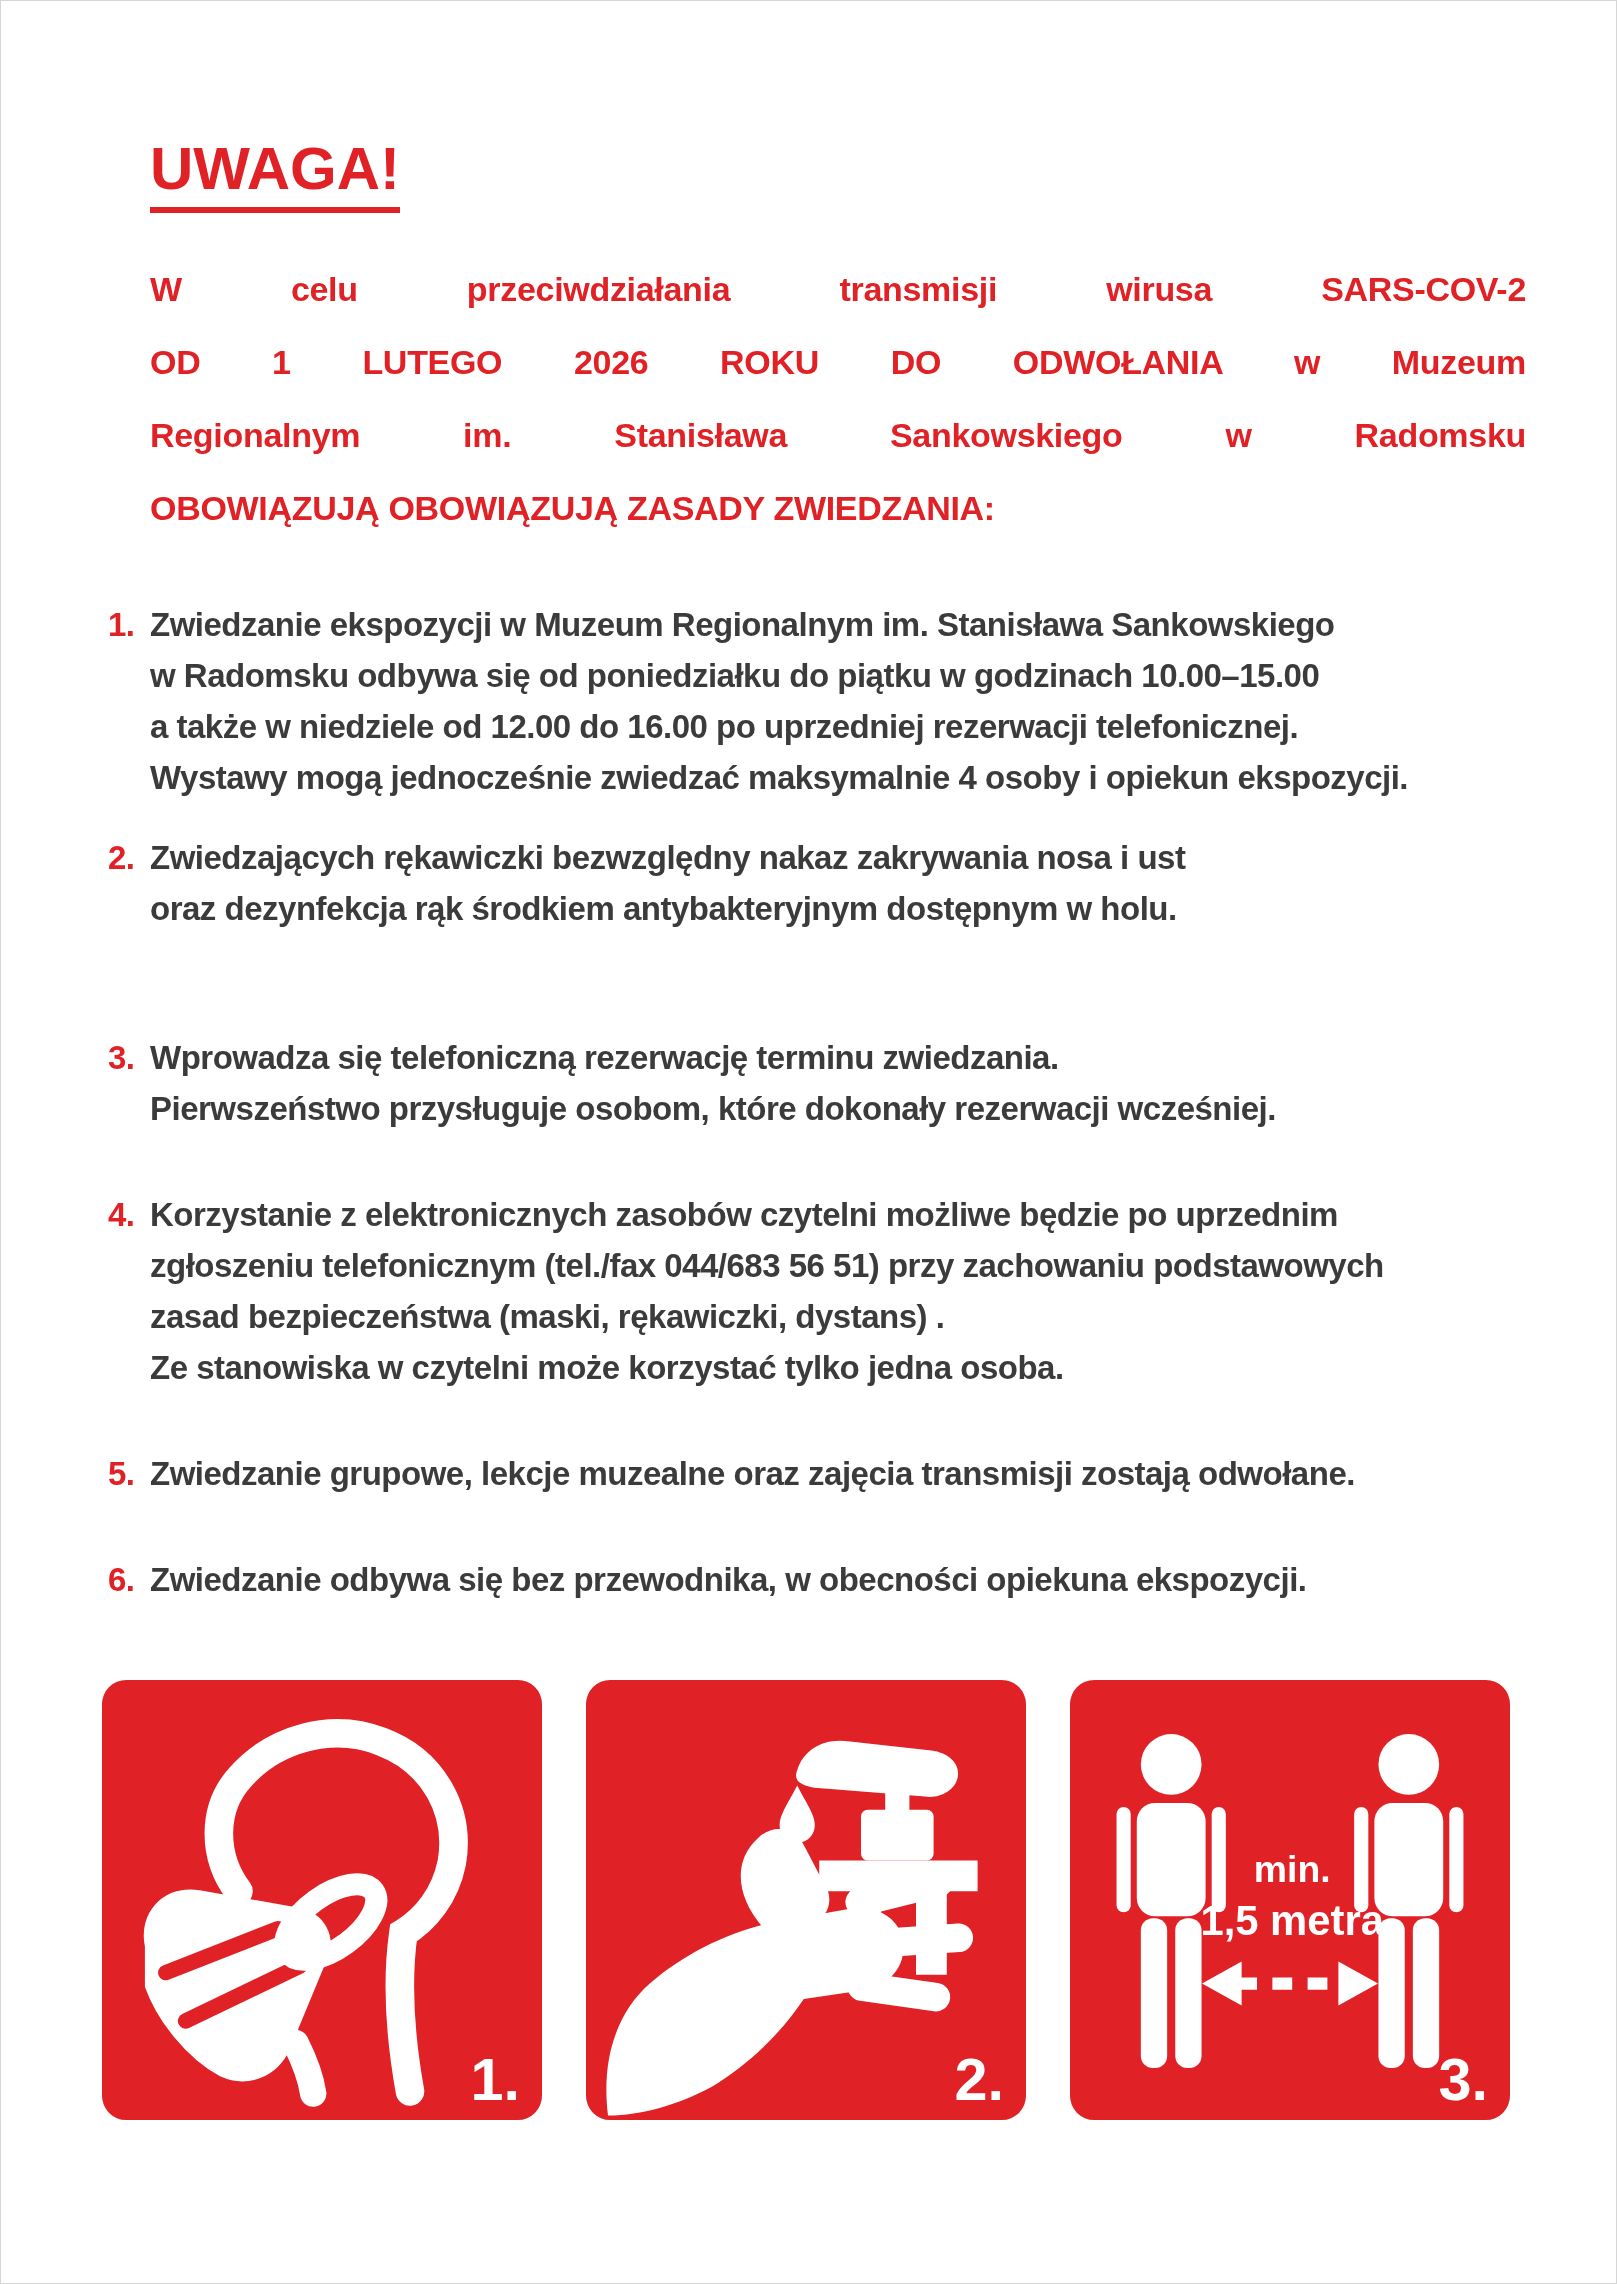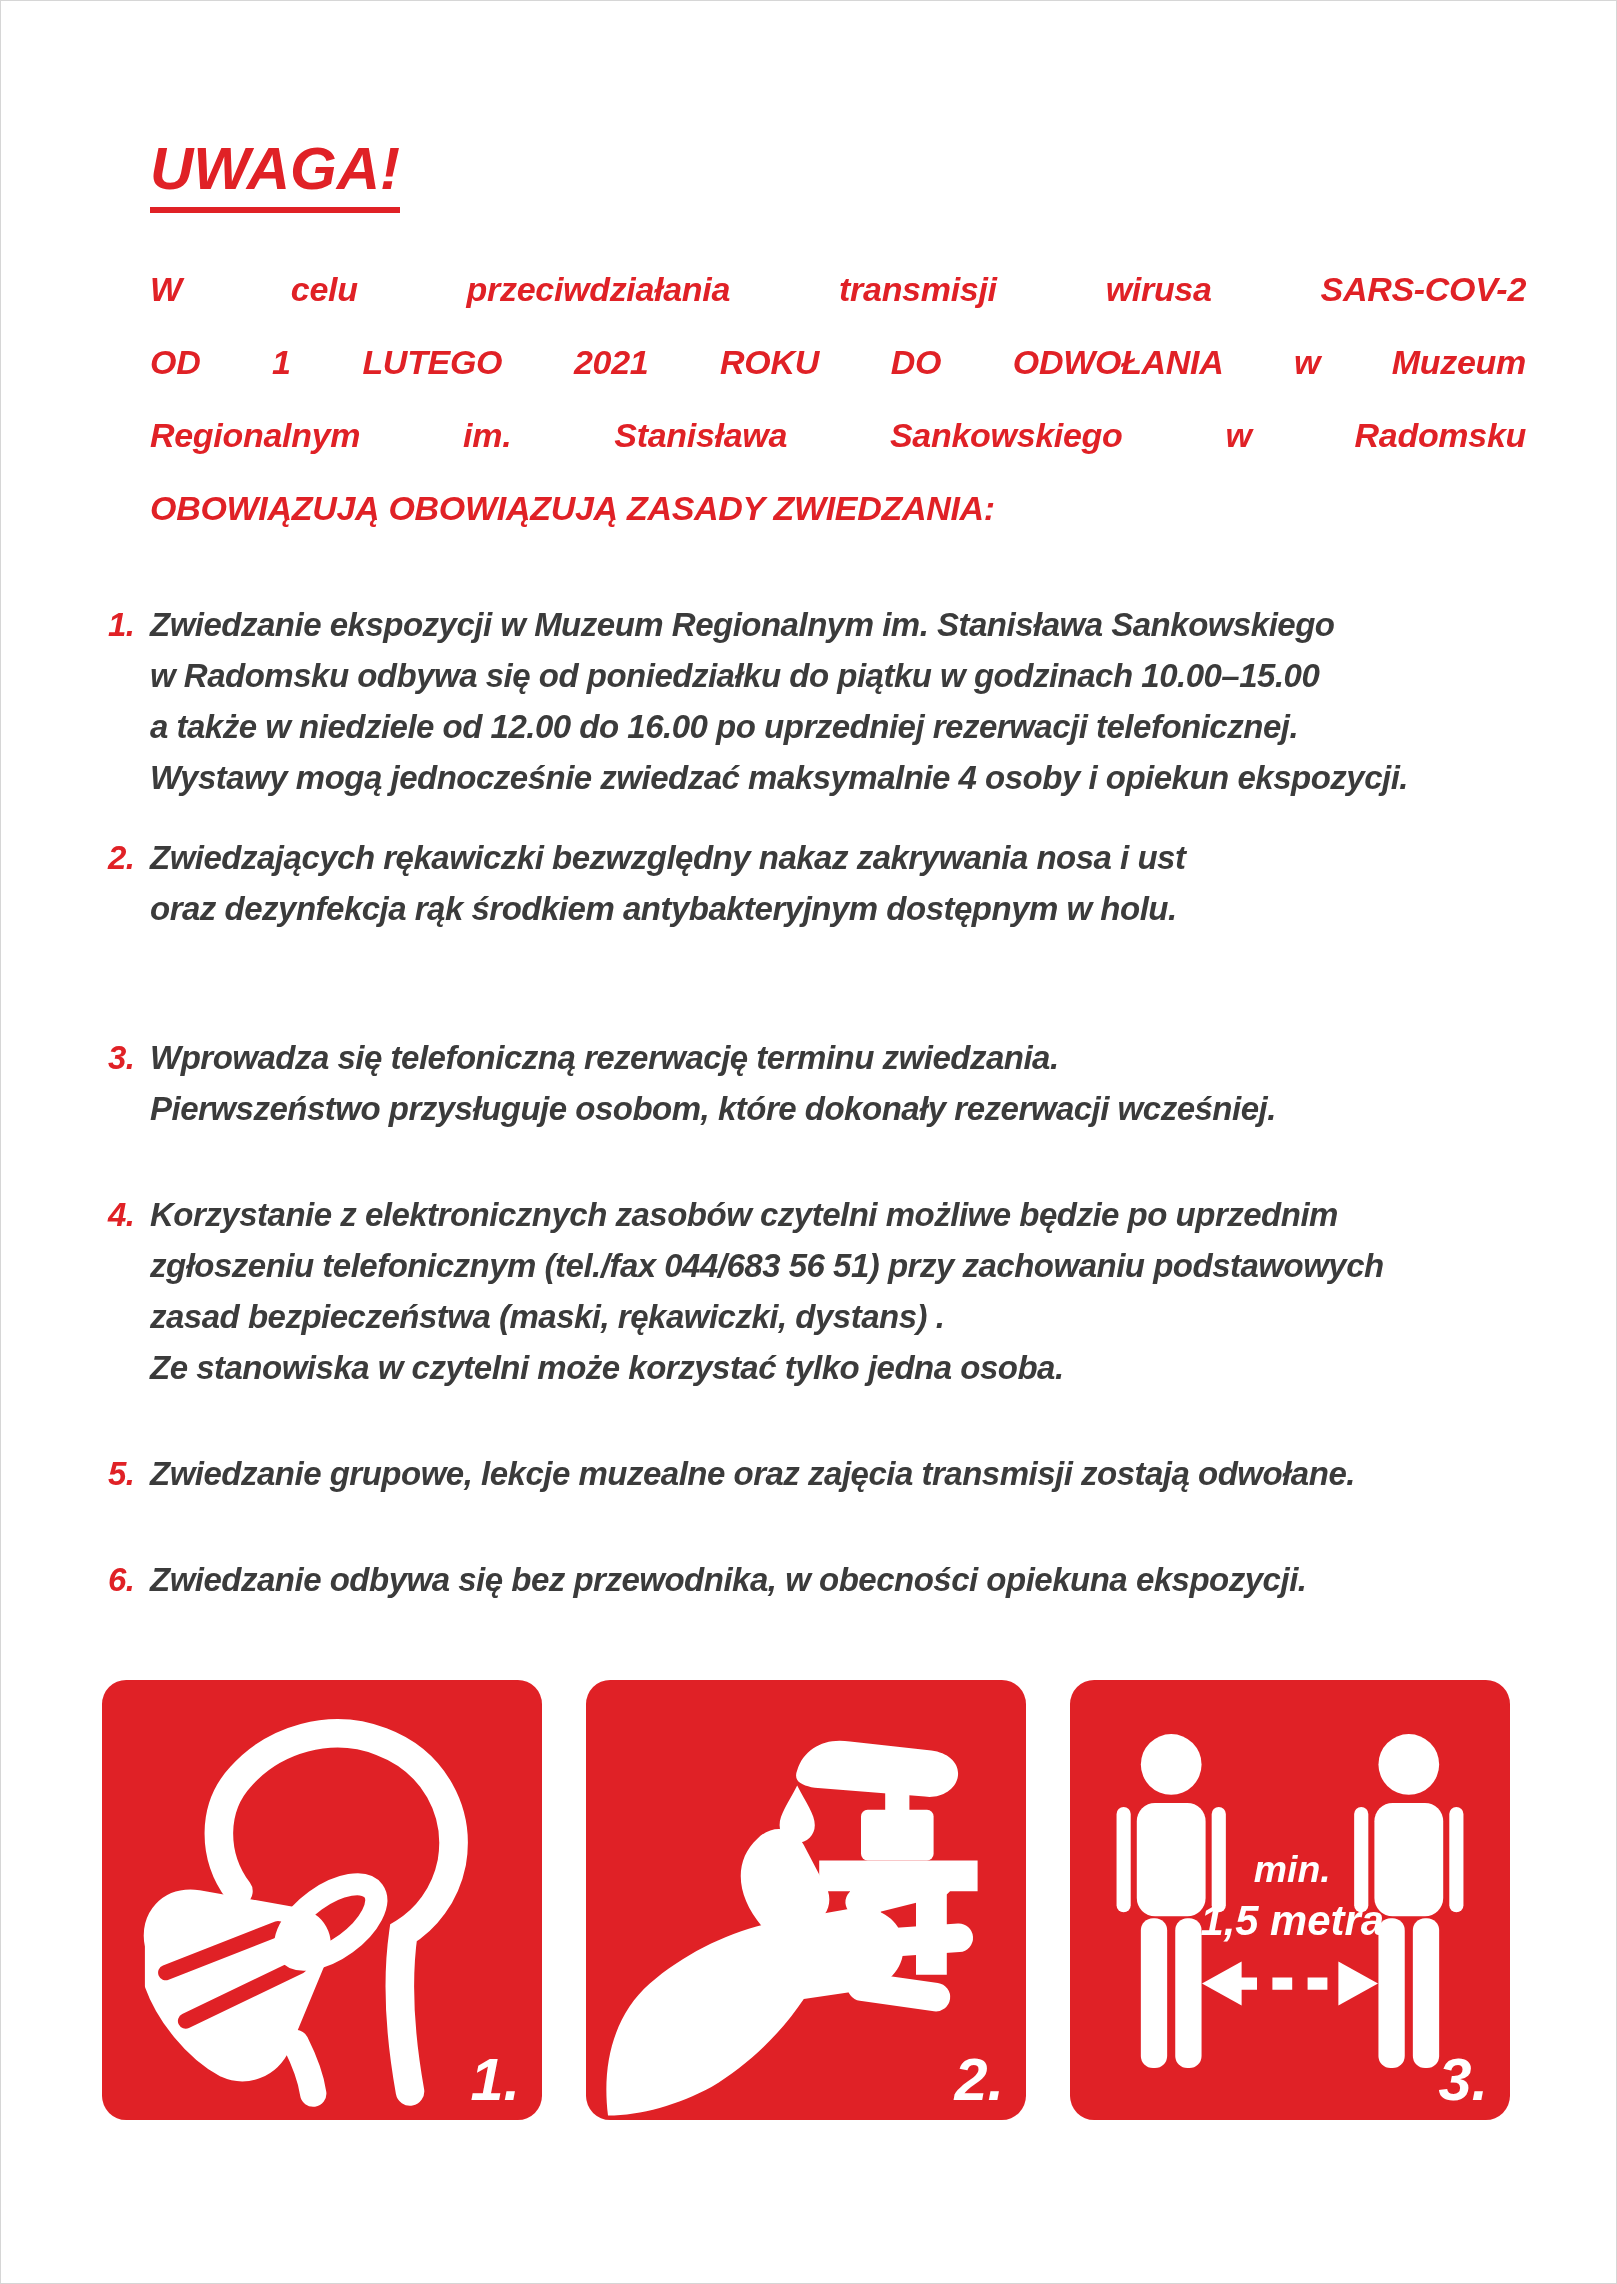--- a/index.html
+++ b/index.html
@@ -2,21 +2,21 @@
 <html style="--red: #E02126; --ink: #3B3B3B; --paper: #FFFFFF; --border: #D6D6D6;font-size:10.4px"><head>
 <meta charset="utf-8">
 <style>
   :root { --red:#E02126; --ink:#3B3B3B; --paper:#FFFFFF; --border:#D6D6D6; }
   * { box-sizing: border-box; }
   html,body { margin:0; padding:0; background:#fff; }
   .page {
     position:relative; width:1617px; height:2284px;
     background:var(--paper); border:1.3px solid var(--border);
     font-family:"Liberation Sans", sans-serif;
-    padding:138px 68px 0 107px; overflow:hidden;font-style:italic;
+    padding:138px 68px 0 107px; overflow:hidden;
   }
   
   .title { margin:0 0 40px 42px; }
   .title span{
     display:inline-block; font-size:60px; font-weight:800; line-height:1;
     color:var(--red); border-bottom:6.5px solid var(--red); padding-bottom:7.8px;
     letter-spacing:0;
   }
   
   .intro{
@@ -43,21 +43,21 @@
 </style>
 </head>
 <body>
 
 <div class="page">
 
   <h1 class="title"><span>UWAGA!</span></h1>
 
   <p class="intro">
     <span class="jl">W celu przeciwdziałania transmisji wirusa SARS-COV-2</span>
-    <span class="jl">OD 1 LUTEGO 2021 ROKU DO ODWOŁANIA w Muzeum</span>
+    <span class="jl">OD 1 LUTEGO 2026 ROKU DO ODWOŁANIA w Muzeum</span>
     <span class="jl">Regionalnym im. Stanisława Sankowskiego w Radomsku</span>
     <span class="ll">OBOWIĄZUJĄ OBOWIĄZUJĄ ZASADY ZWIEDZANIA:</span>
   </p>
 
   <ol class="rules">
     <li class="rule m-sm">
       <span class="num">1.</span>
       <span class="txt">Zwiedzanie ekspozycji w Muzeum Regionalnym im. Stanisława Sankowskiego
 w Radomsku odbywa się od poniedziałku do piątku w godzinach 10.00–15.00
 a także w niedziele od 12.00 do 16.00 po uprzedniej rezerwacji telefonicznej.

